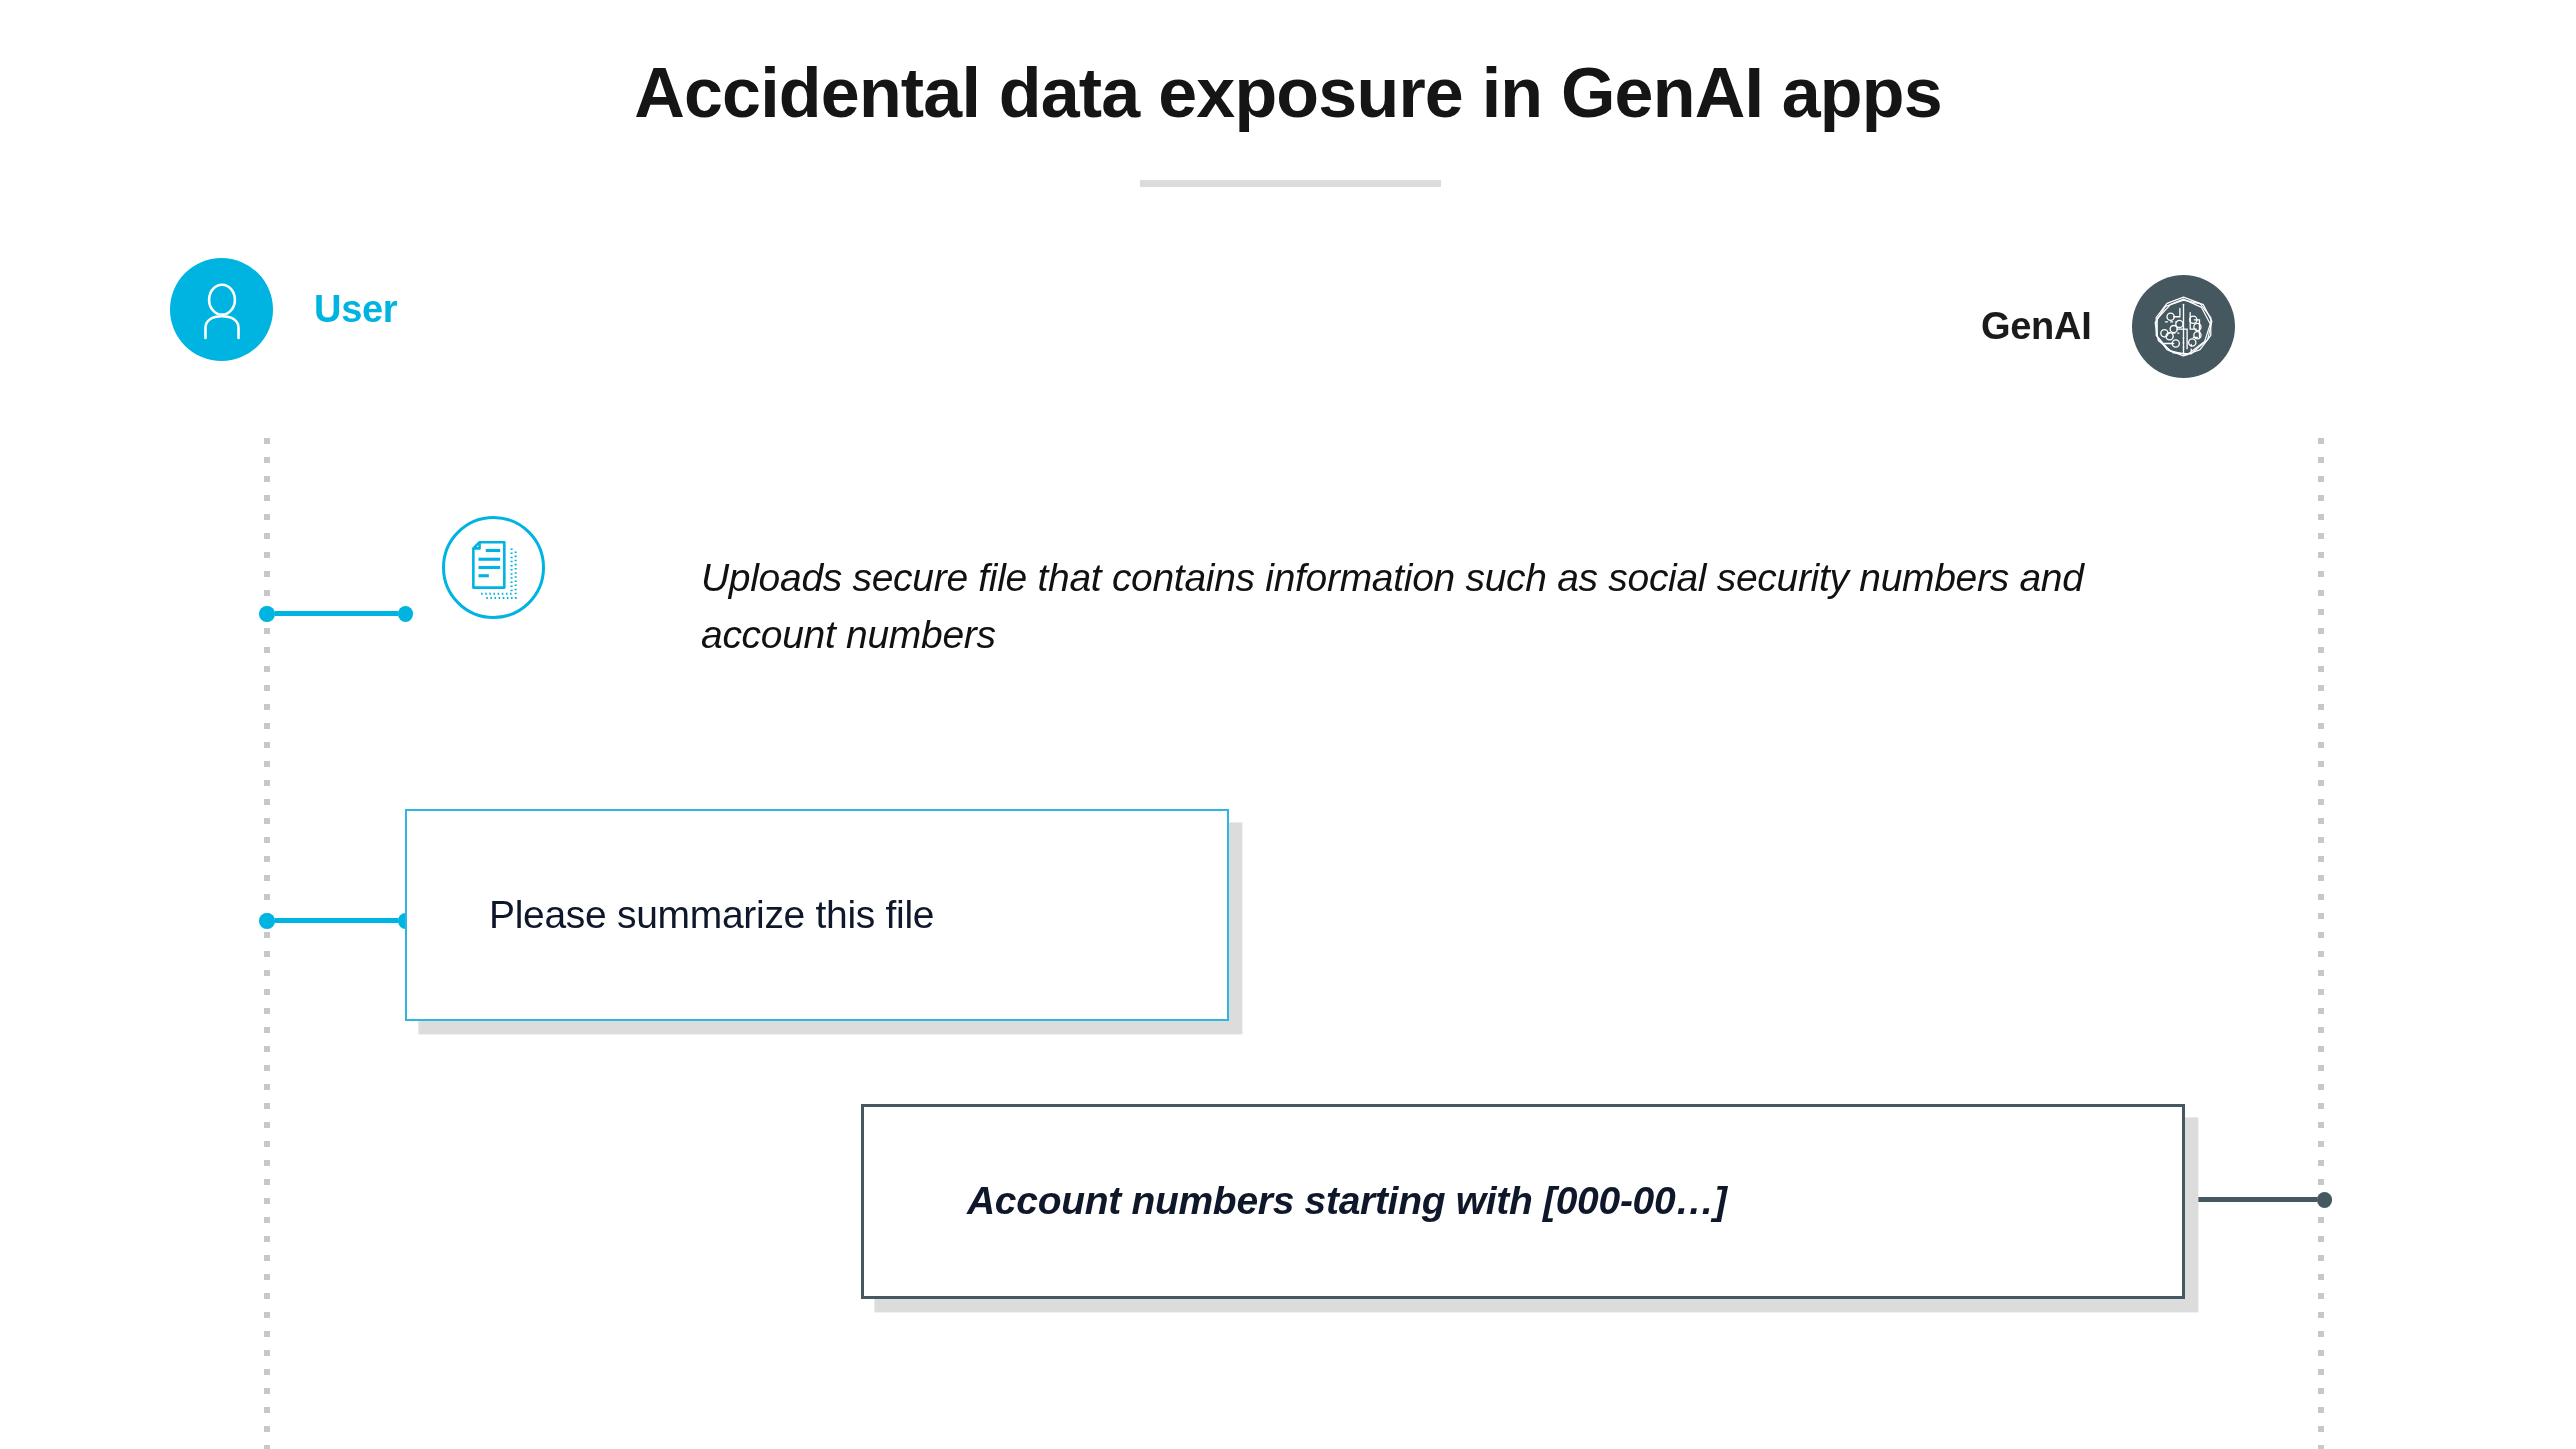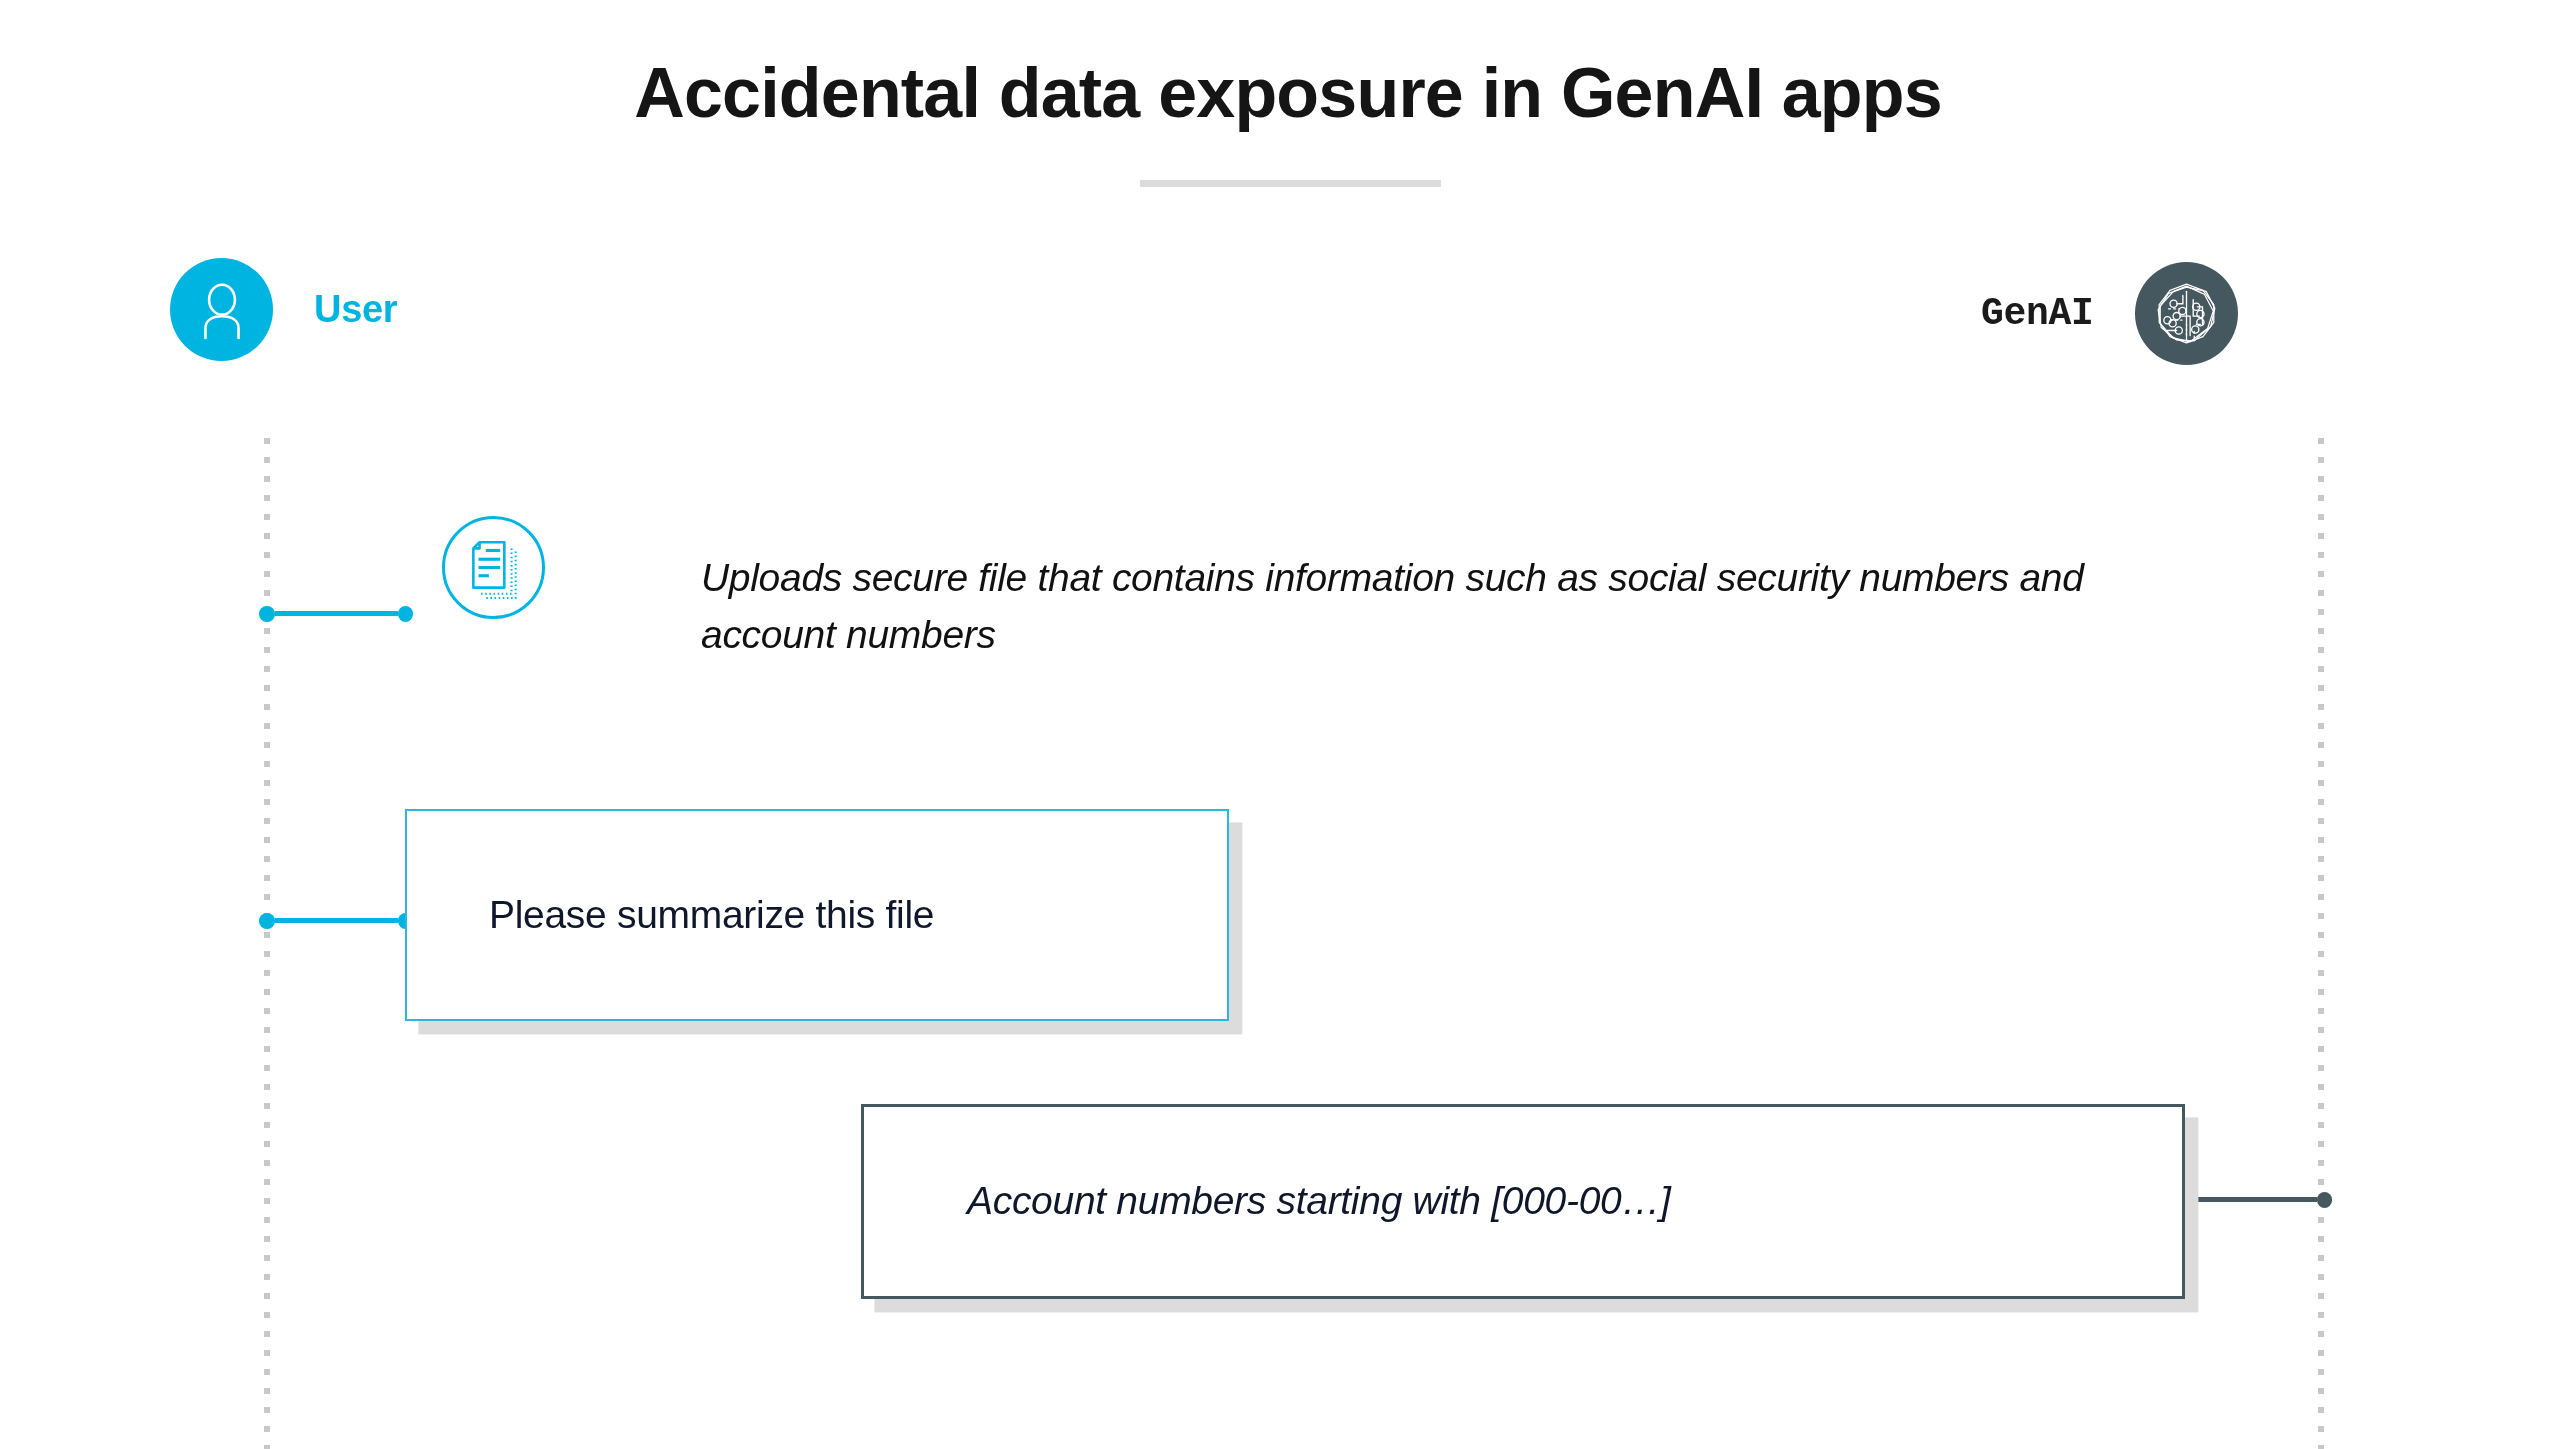--- a/index.html
+++ b/index.html
@@ -75,21 +75,21 @@
     font-size: 38px;
     font-weight: 700;
     letter-spacing: -0.3px;
     white-space: nowrap;
   }
 
   .actor.user { left: 170px; top: 258px; }
   .actor.user .avatar { background: #00b4e2; }
   .actor.user .actor-label { color: #00b4e2; margin-left: 41px; }
 
-  .actor.genai { left: 1981px; top: 262px; font-family: Liberation Mono, monospace; }
+  .actor.genai { left: 1981px; top: 275px; }
   .actor.genai .avatar { background: #45585f; }
   .actor.genai .actor-label { color: #1b1b1b; margin-right: 41px; }
 
   
   .icon-bubble {
     position: absolute;
     left: 442px;
     top: 516px;
     width: 103px;
     height: 103px;
@@ -168,20 +168,21 @@
     left: 861px;
     top: 1104px;
     width: 1324px;
     height: 195px;
     border: 3.1px solid #45585f;
     box-shadow: 13.4px 13.4px 0 0 #dcdcdc;
   }
   .msgbox.genai-msg .msgtext {
     font-style: italic;
     padding-left: 103px;
+    font-weight: bold;
   }
 </style>
 </head>
 <body>
 
 <div id="stage">
 
   <div class="title">Accidental data exposure in GenAI apps</div>
   <div class="title-divider"></div>
 

